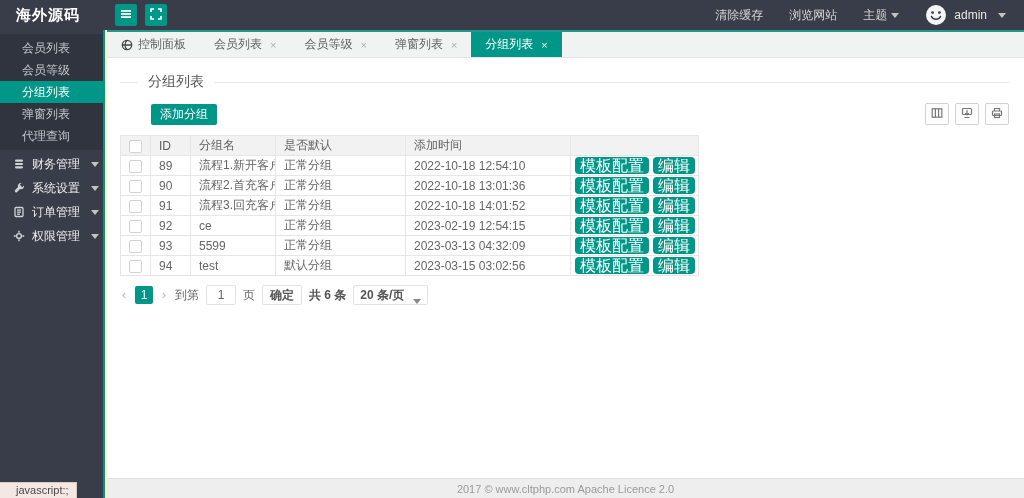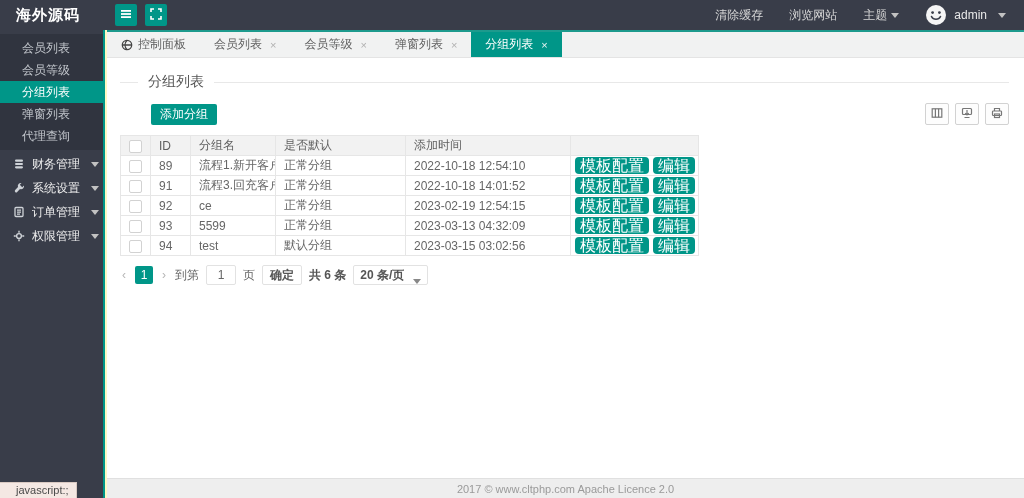--- a/index.html
+++ b/index.html
@@ -261,20 +261,30 @@
             <td>89</td>
             <td>流程1.新开客户</td>
             <td>正常分组</td>
             <td>2022-10-18 12:54:10</td>
             <td class="c">
               <button class="act-btn act-teal">模板配置</button><button class="act-btn act-teal">编辑</button><button class="act-btn act-orange">删除</button>
             </td>
           </tr>
           <tr>
             <td class="c"><span class="cb"></span></td>
+            <td>90</td>
+            <td>流程2.首充客户</td>
+            <td>正常分组</td>
+            <td>2022-10-18 13:01:36</td>
+            <td class="c">
+              <button class="act-btn act-teal">模板配置</button><button class="act-btn act-teal">编辑</button><button class="act-btn act-orange">删除</button>
+            </td>
+          </tr>
+          <tr>
+            <td class="c"><span class="cb"></span></td>
             <td>91</td>
             <td>流程3.回充客户</td>
             <td>正常分组</td>
             <td>2022-10-18 14:01:52</td>
             <td class="c">
               <button class="act-btn act-teal">模板配置</button><button class="act-btn act-teal">编辑</button><button class="act-btn act-orange">删除</button>
             </td>
           </tr>
           <tr>
             <td class="c"><span class="cb"></span></td>

